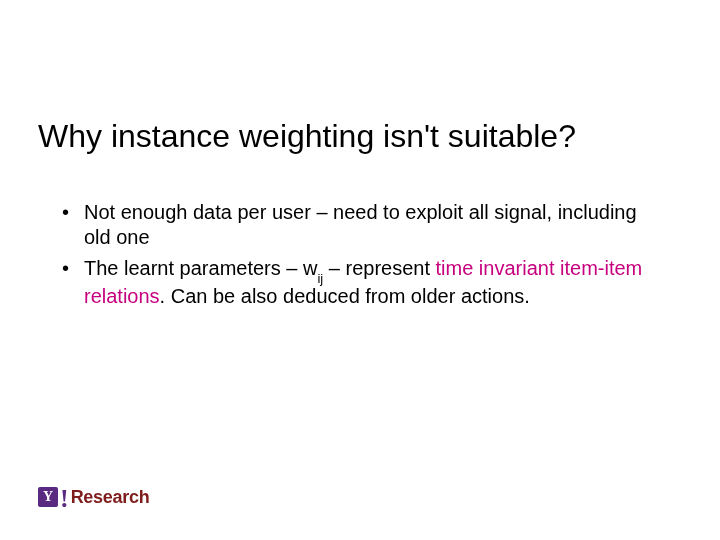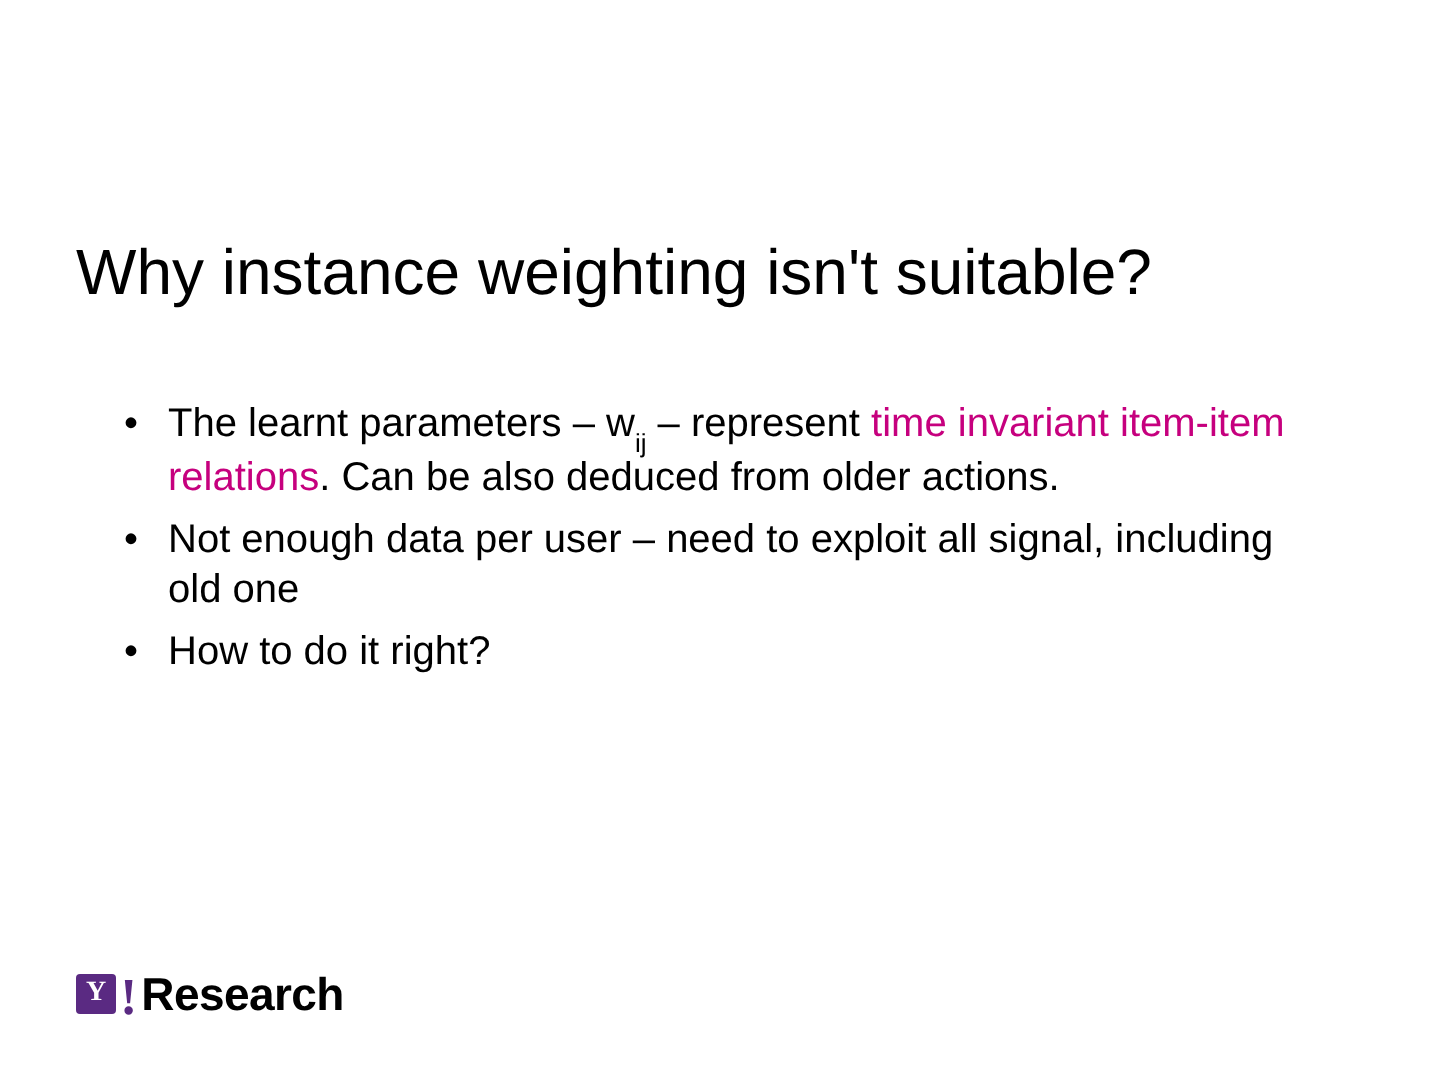--- a/index.html
+++ b/index.html
@@ -8,38 +8,35 @@
   .title { position: absolute; top: 118px; left: 38px; font-size: 32px; font-weight: 400; letter-spacing: 0px; }
   .body-list { position: absolute; top: 200px; left: 60px; right: 60px; list-style: none; font-size: 20px; line-height: 1.25; }
   .body-list li { position: relative; padding-left: 24px; margin-bottom: 6px; }
   .body-list li::before { content: "•"; position: absolute; left: 2px; top: 0; font-size: 20px; }
   .sub { font-size: 13px; vertical-align: sub; position: relative; top: 3px; }
   .magenta { color: #c6007e; }
   .footer { position: absolute; bottom: 28px; left: 38px; display: flex; align-items: center; gap: 0px; }
   .ylogo { display: flex; align-items: center; }
   .ybox { width: 20px; height: 20px; background: #5a2a82; border-radius: 2px; display: inline-flex; align-items: center; justify-content: center; color: #fff; font-family: Georgia, 'Times New Roman', serif; font-weight: bold; font-size: 14px; }
   .bang { color: #5a2a82; font-family: Georgia, 'Times New Roman', serif; font-weight: bold; font-size: 26px; margin-left: 2px; position: relative; top: 2px; }
-  .research { color: #000000; font-weight: bold; font-size: 23px; margin-left: 2px; letter-spacing: -0.3px; }
+  .research { color: #7f1d1d; font-weight: bold; font-size: 18px; margin-left: 2px; letter-spacing: -0.3px; }
 </style>
 </head>
 <body>
 
 <div class="slide">
 
   <h1 class="title">Why instance weighting isn't suitable?</h1>
 
   <ul class="body-list">
     <li>
-      <span>The learnt parameters – </span><span>w</span><span class="sub">ij</span><span> – represent </span><span class="magenta">time invariant item-item relations</span><span>. Can be also deduced from older actions.</span>
-    </li>
-    <li>
       <span>Not enough data per user – need to exploit all signal, including old one</span>
     </li>
     <li>
-      <span>How to do it right?</span>
+      <span>The learnt parameters – </span><span>w</span><span class="sub">ij</span><span> – represent </span><span class="magenta">time invariant item-item relations</span><span>. Can be also deduced from older actions.</span>
     </li>
   </ul>
 
   <div class="footer">
     <span class="ylogo">
       <span class="ybox">Y</span>
       <span class="bang">!</span>
     </span>
     <span class="research">Research</span>
   </div>

